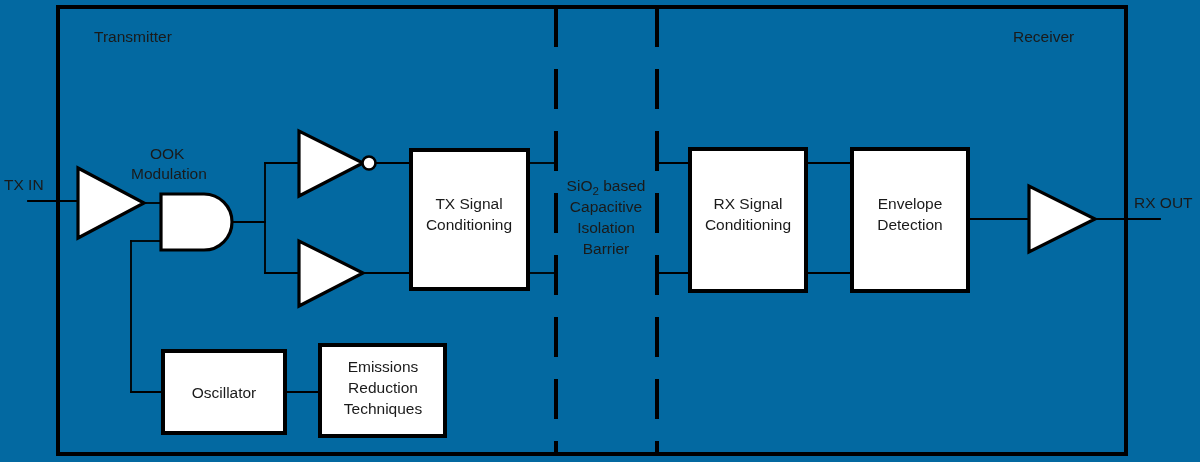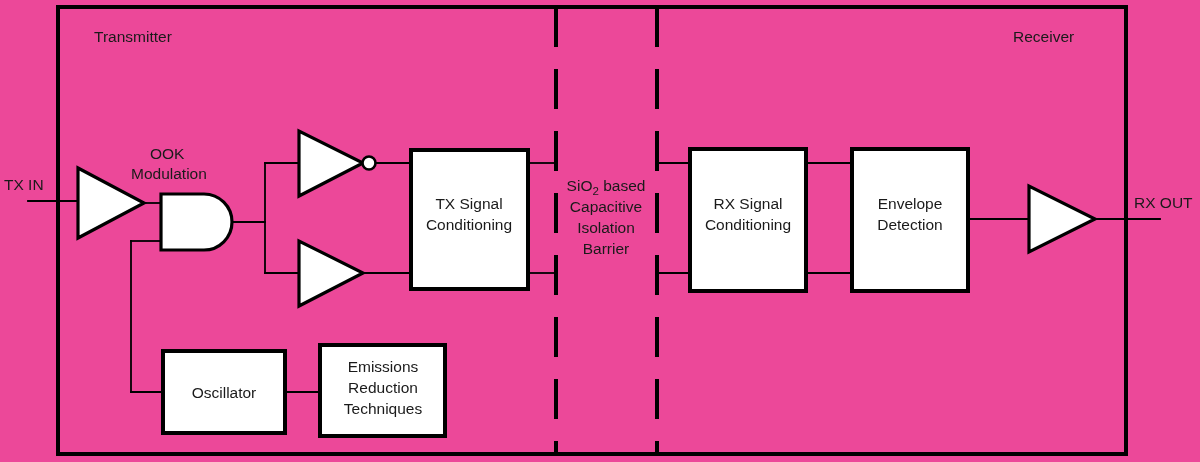--- a/index.html
+++ b/index.html
@@ -4,21 +4,21 @@
 <style>
   html, body {
     margin: 0;
     padding: 0;
     background: #ffffff;
   }
   #canvas {
     position: relative;
     width: 1200px;
     height: 462px;
-    background: #ec4899;
+    background: #0369a1;
     font-family: "Liberation Sans", sans-serif;
     overflow: hidden;
   }
   svg#diagram {
     position: absolute;
     left: 0;
     top: 0;
     width: 1200px;
     height: 462px;
   }

